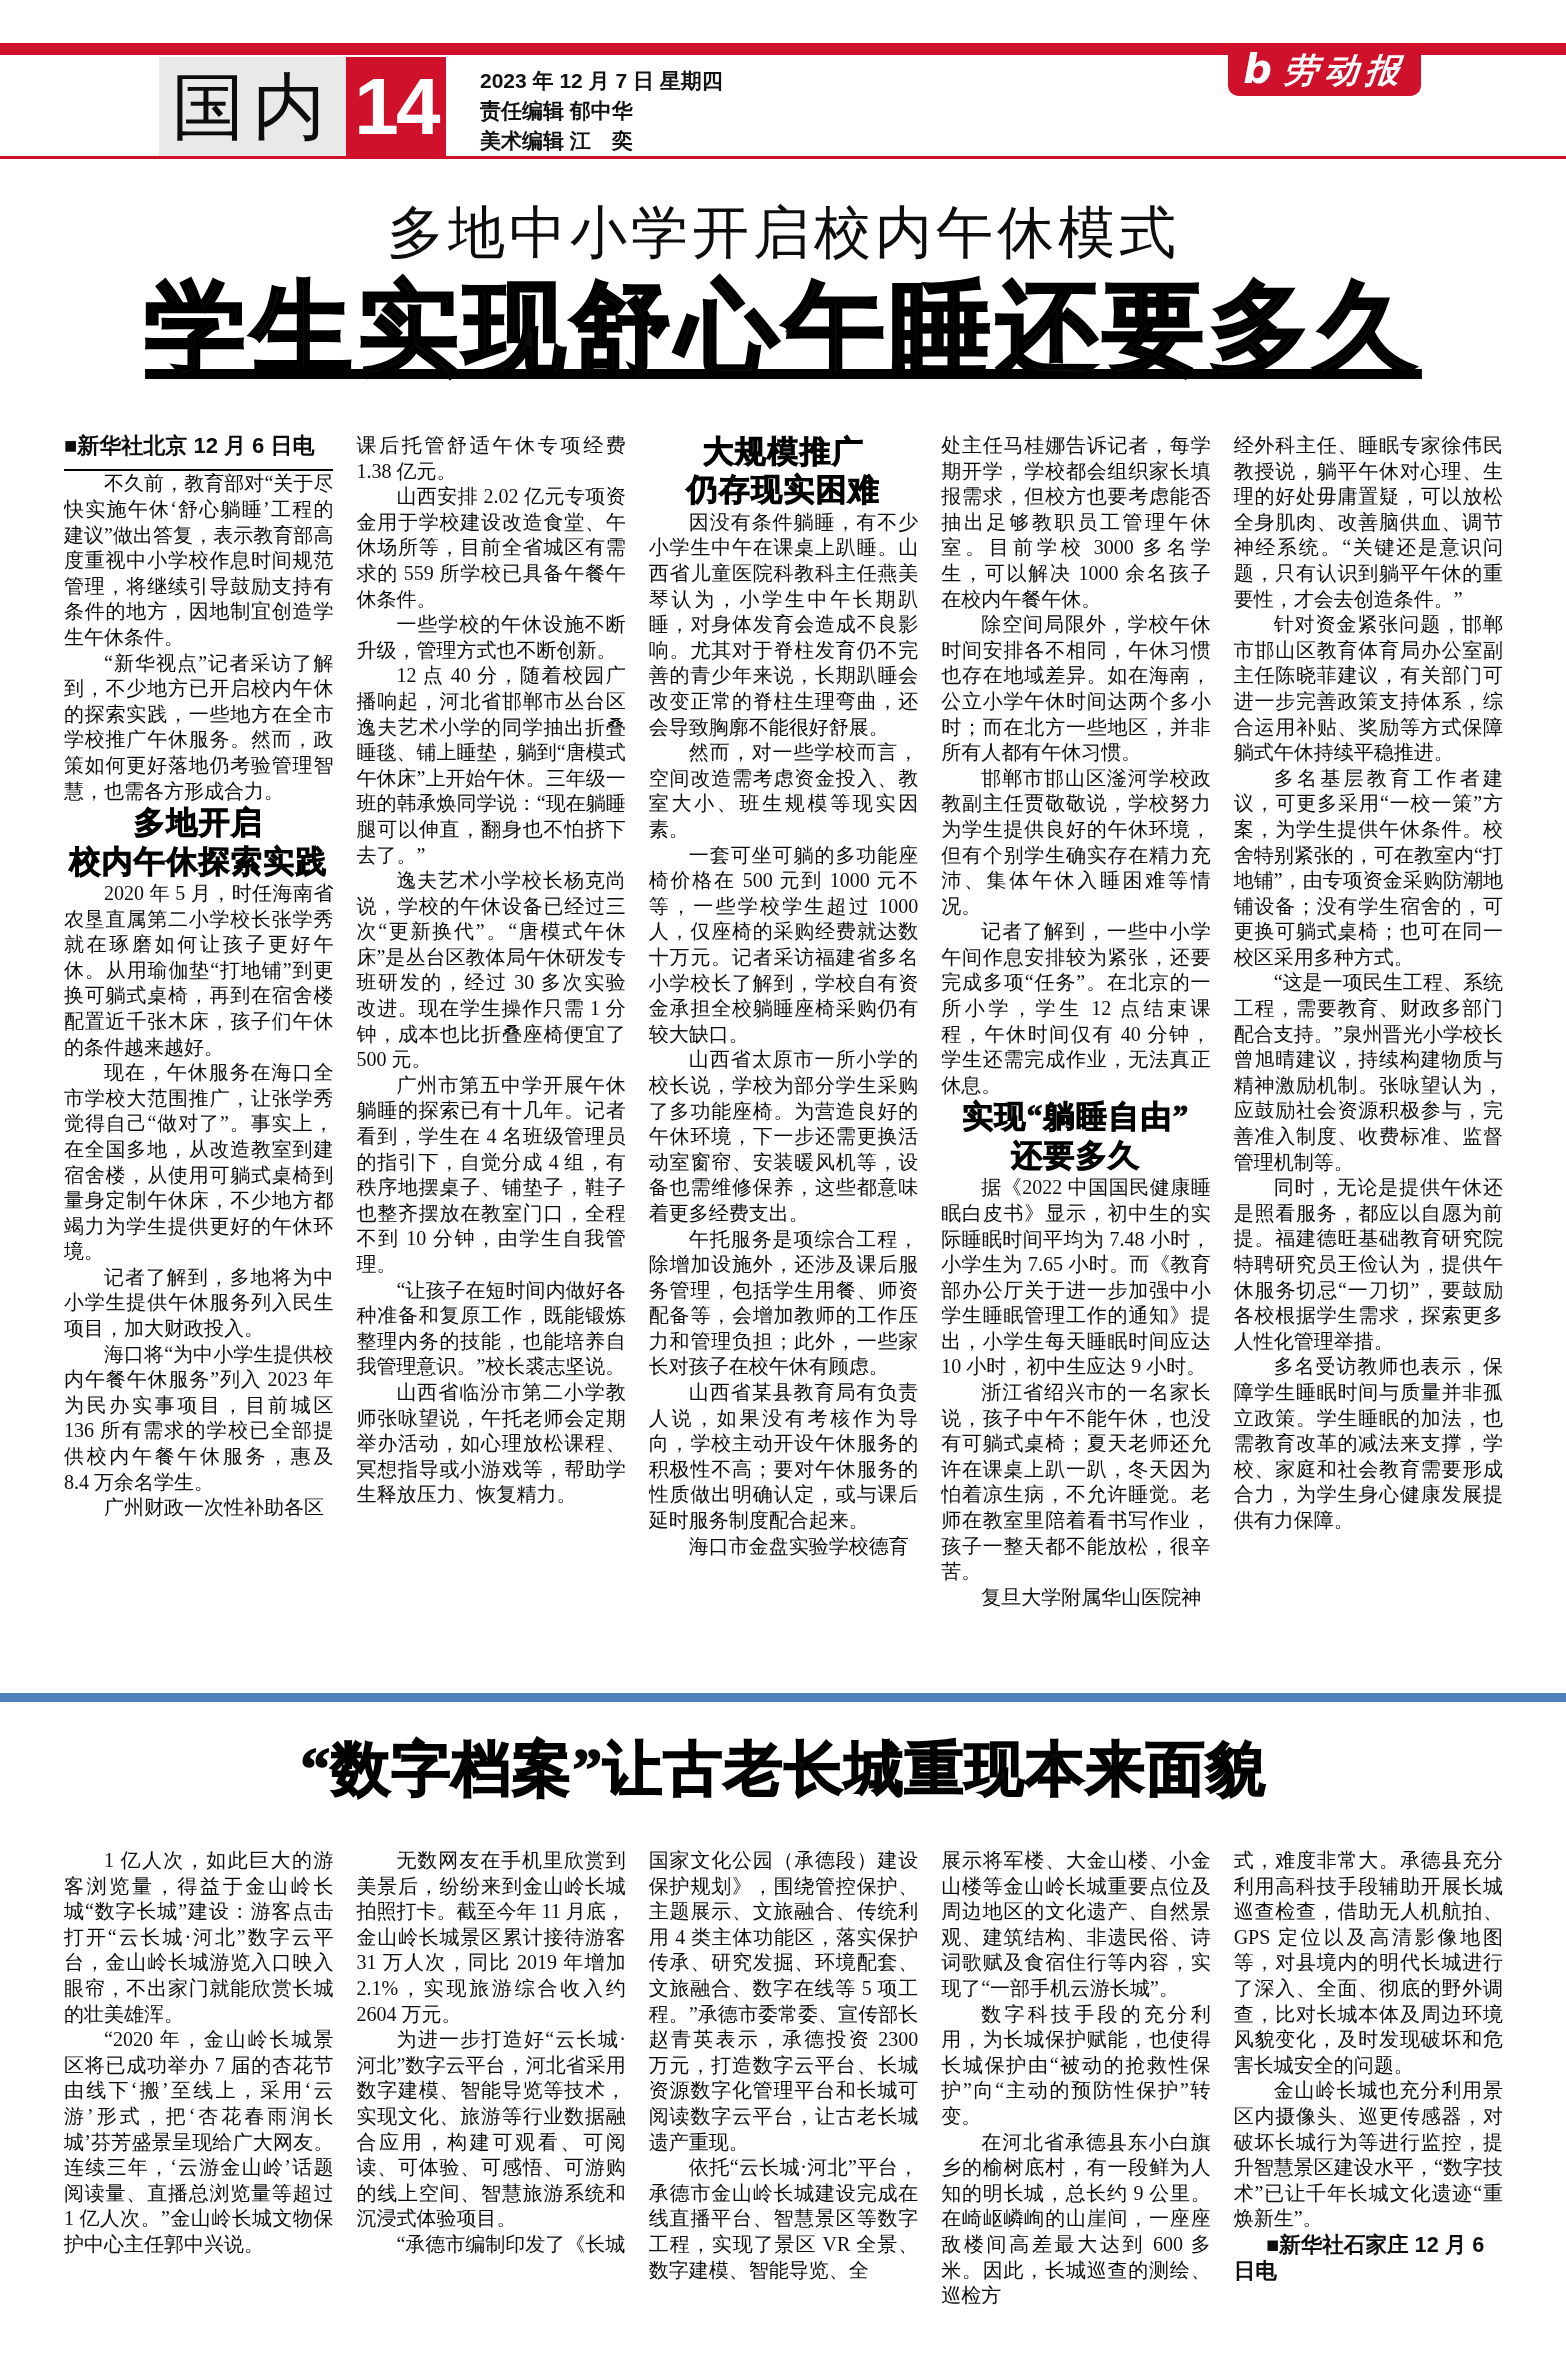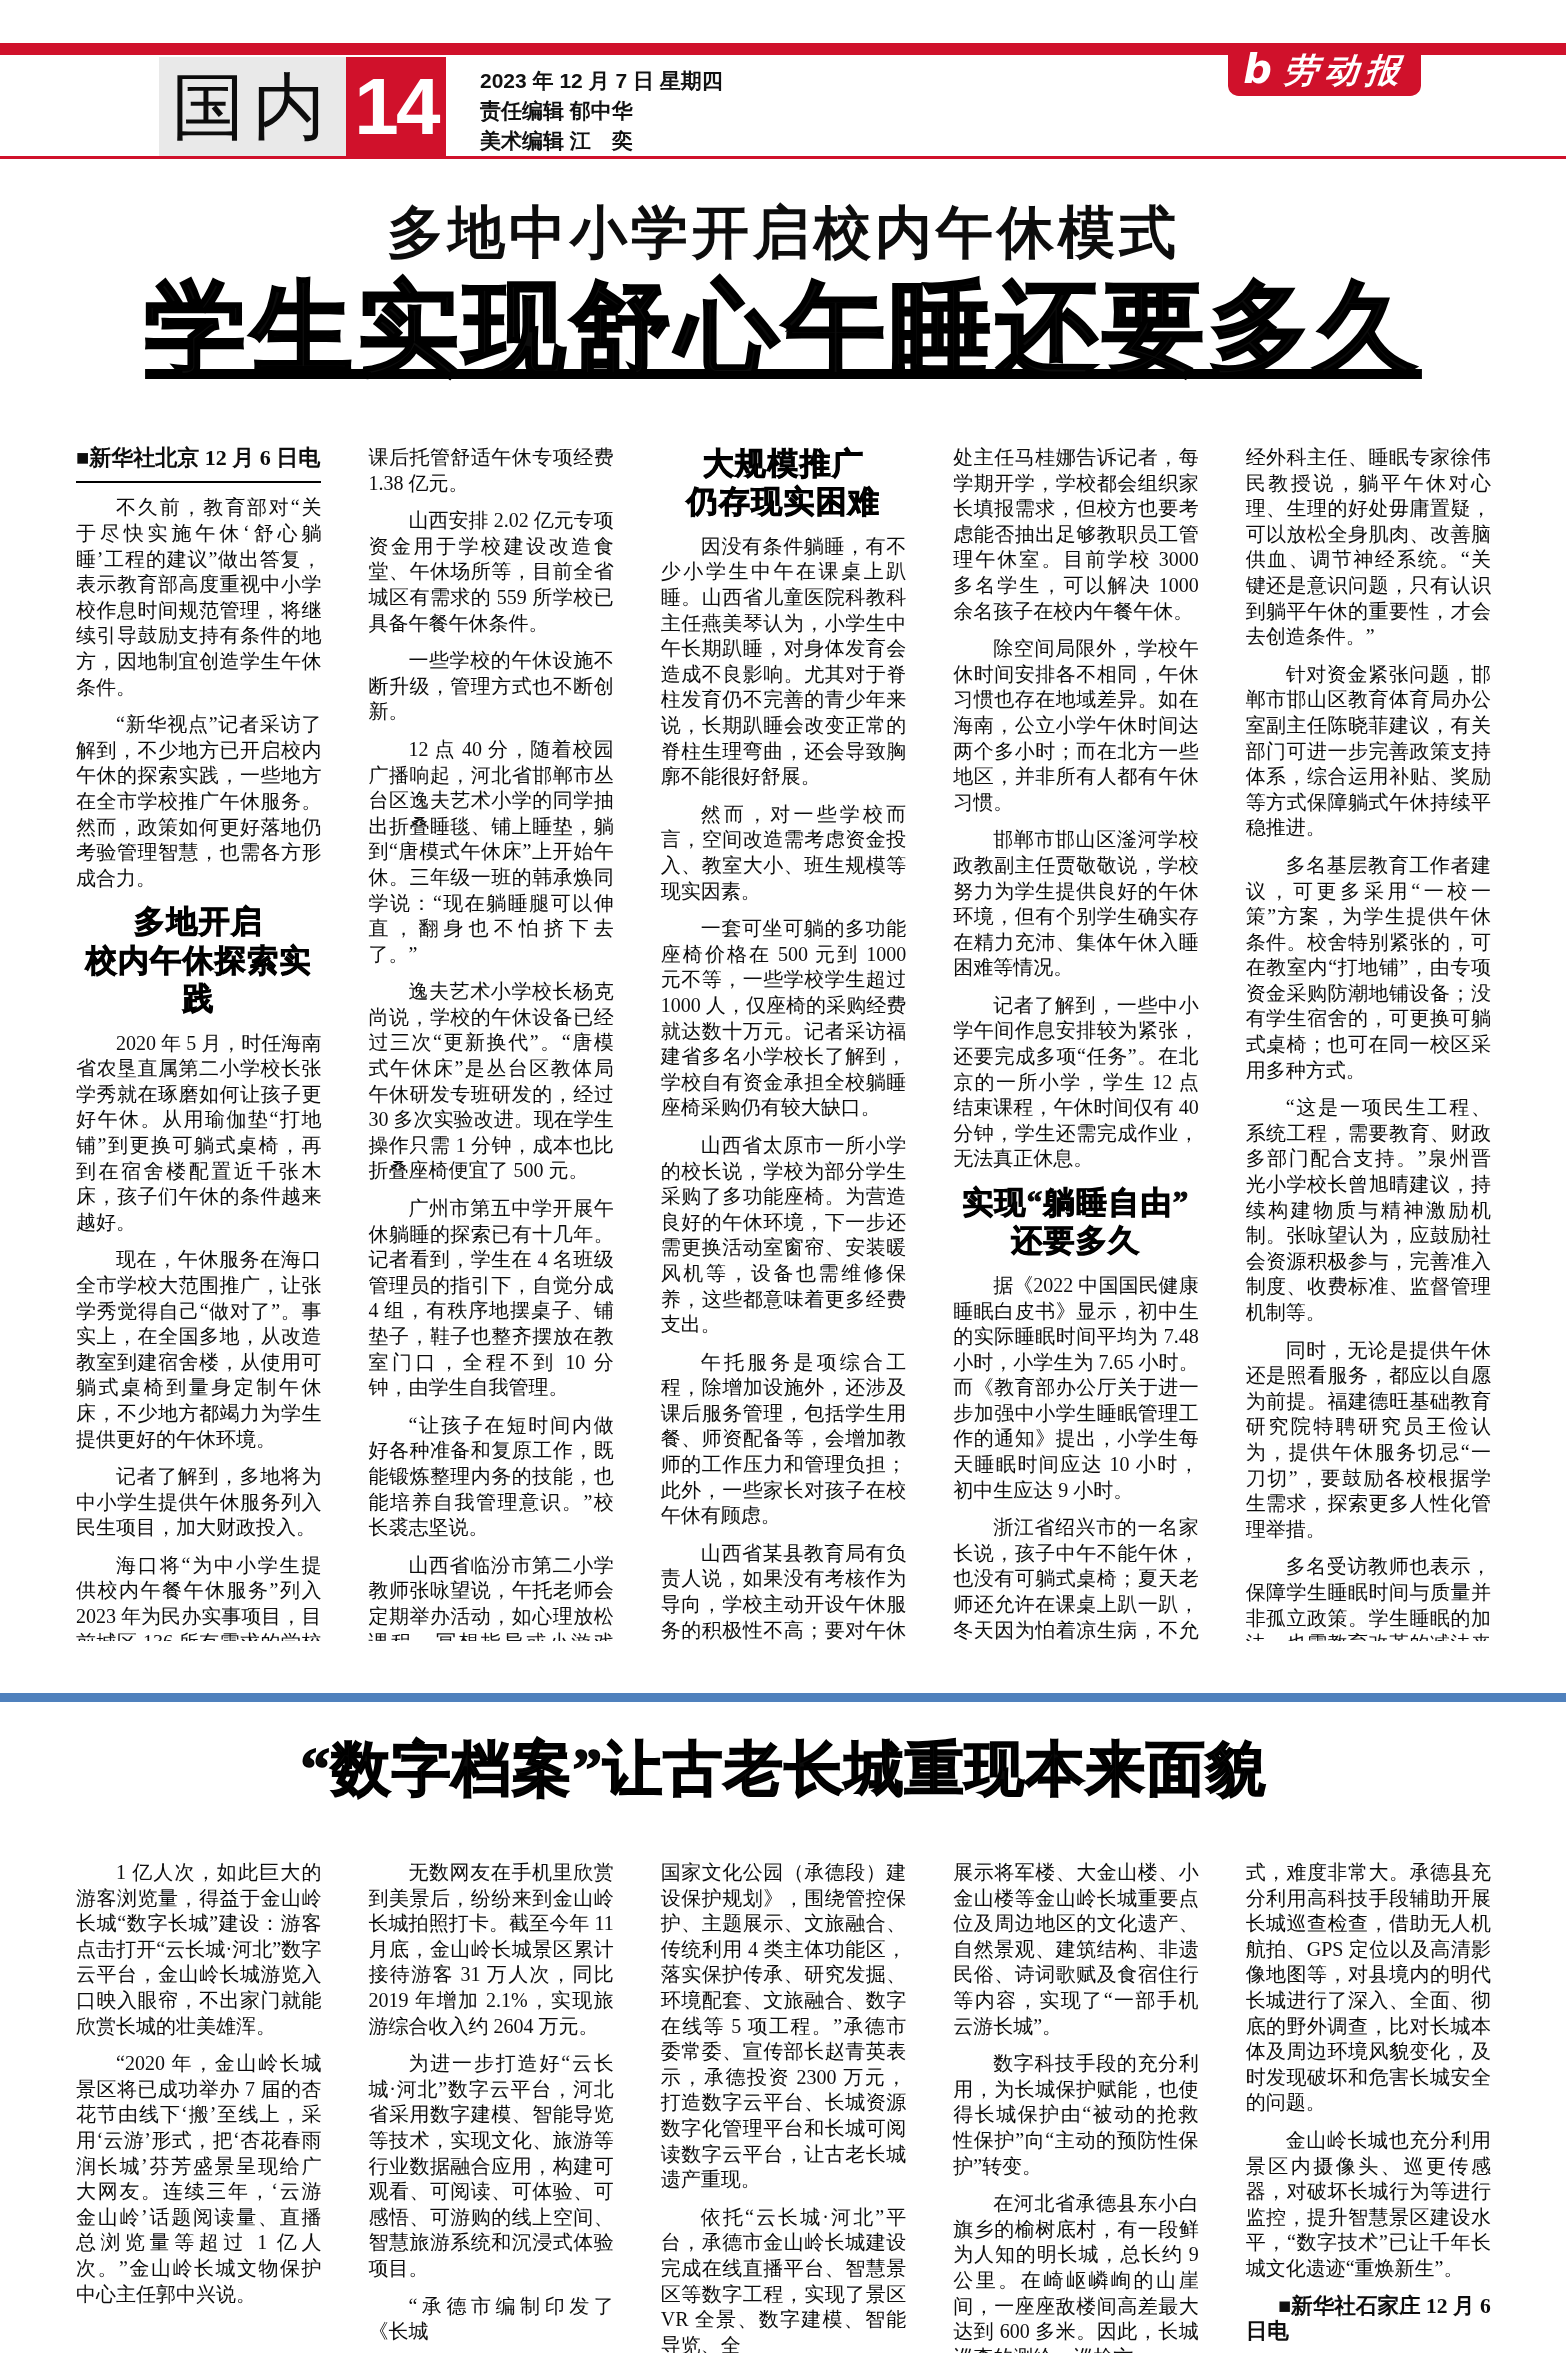--- a/index.html
+++ b/index.html
@@ -42,32 +42,32 @@
     color:#fff;line-height:1;letter-spacing:-2.7px;
   }
   .meta{
     position:absolute;left:472px;top:66px;
     font-family:"Liberation Sans","DejaVu Sans",sans-serif;font-weight:bold;
     font-size:21px;line-height:30px;color:#111;margin-left:8px;
   }
   .rule{position:absolute;left:0;top:156px;width:100%;height:3.4px;background:var(--red);}
   .kicker{
     position:absolute;left:0;top:199px;width:100%;margin:0;text-align:center;
-    font-size:57px;font-weight:700;letter-spacing:4px;line-height:1.2;
+    font-size:57px;font-weight:400;letter-spacing:4px;line-height:1.2;
   }
   .headline1{
     position:absolute;left:0;top:271px;width:100%;margin:0;text-align:center;
     font-size:101px;font-weight:900;letter-spacing:5.4px;line-height:1.15;text-decoration:underline;
     -webkit-text-stroke:2.7px #000;
   }
   .cols{position:absolute;left:64px;width:1439px;display:flex;gap:23px;overflow:hidden;}
   .a1{top:433px;height:1208px;}
   .a2{top:1848px;height:506px;}
   .col{flex:1 1 0;overflow:hidden;text-align:justify;font-size:20px;line-height:25.6px;}
-  .col p,.col h3{margin:12px;font-family:Liberation Serif, serif;}
+  .col p,.col h3{margin:0;}
   .s-p{text-indent:2em;}
   .s-c{text-indent:0;}
   .s-h{
     text-align:center;font-size:31px;font-weight:bold;line-height:1.24;
     margin:15px 0 12px;-webkit-text-stroke:1px #000;letter-spacing:1.3px;
   }
   .s-d{
     font-family:"Liberation Sans","DejaVu Sans",sans-serif;font-weight:bold;font-size:22px;
     border-bottom:2.7px solid #000;padding-bottom:10.8px;margin-bottom:15px;text-align:left;
   }

